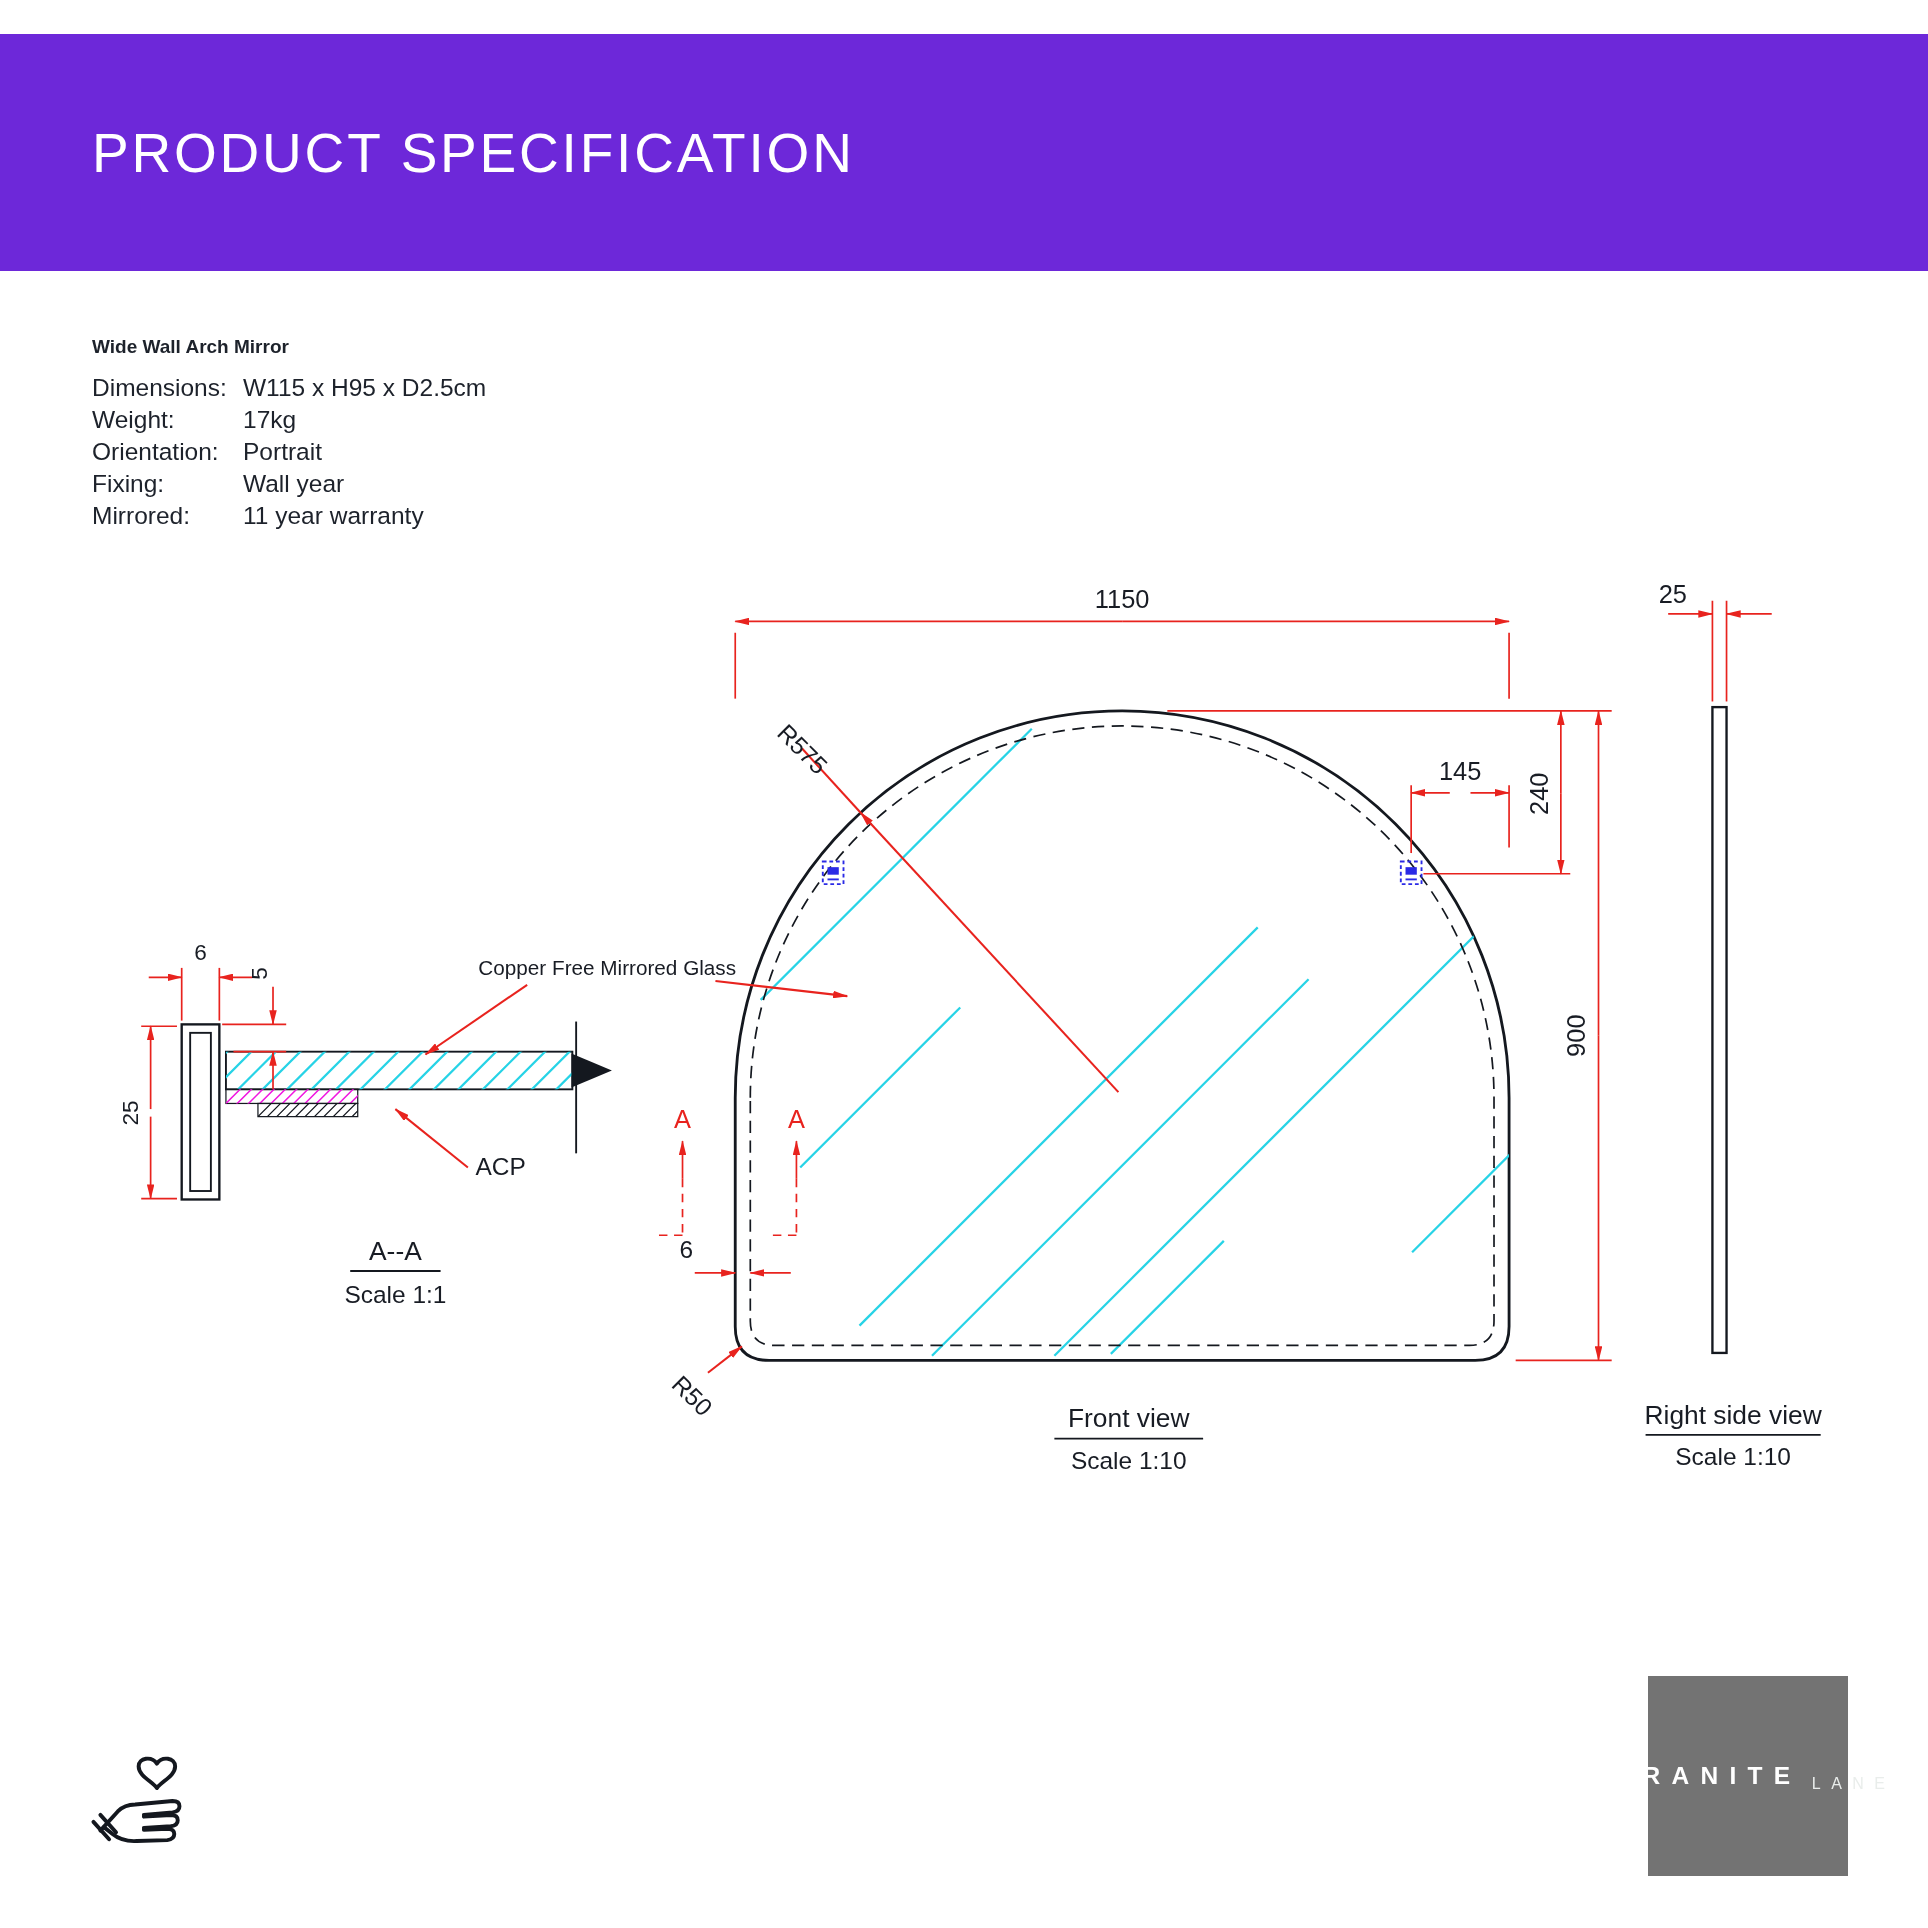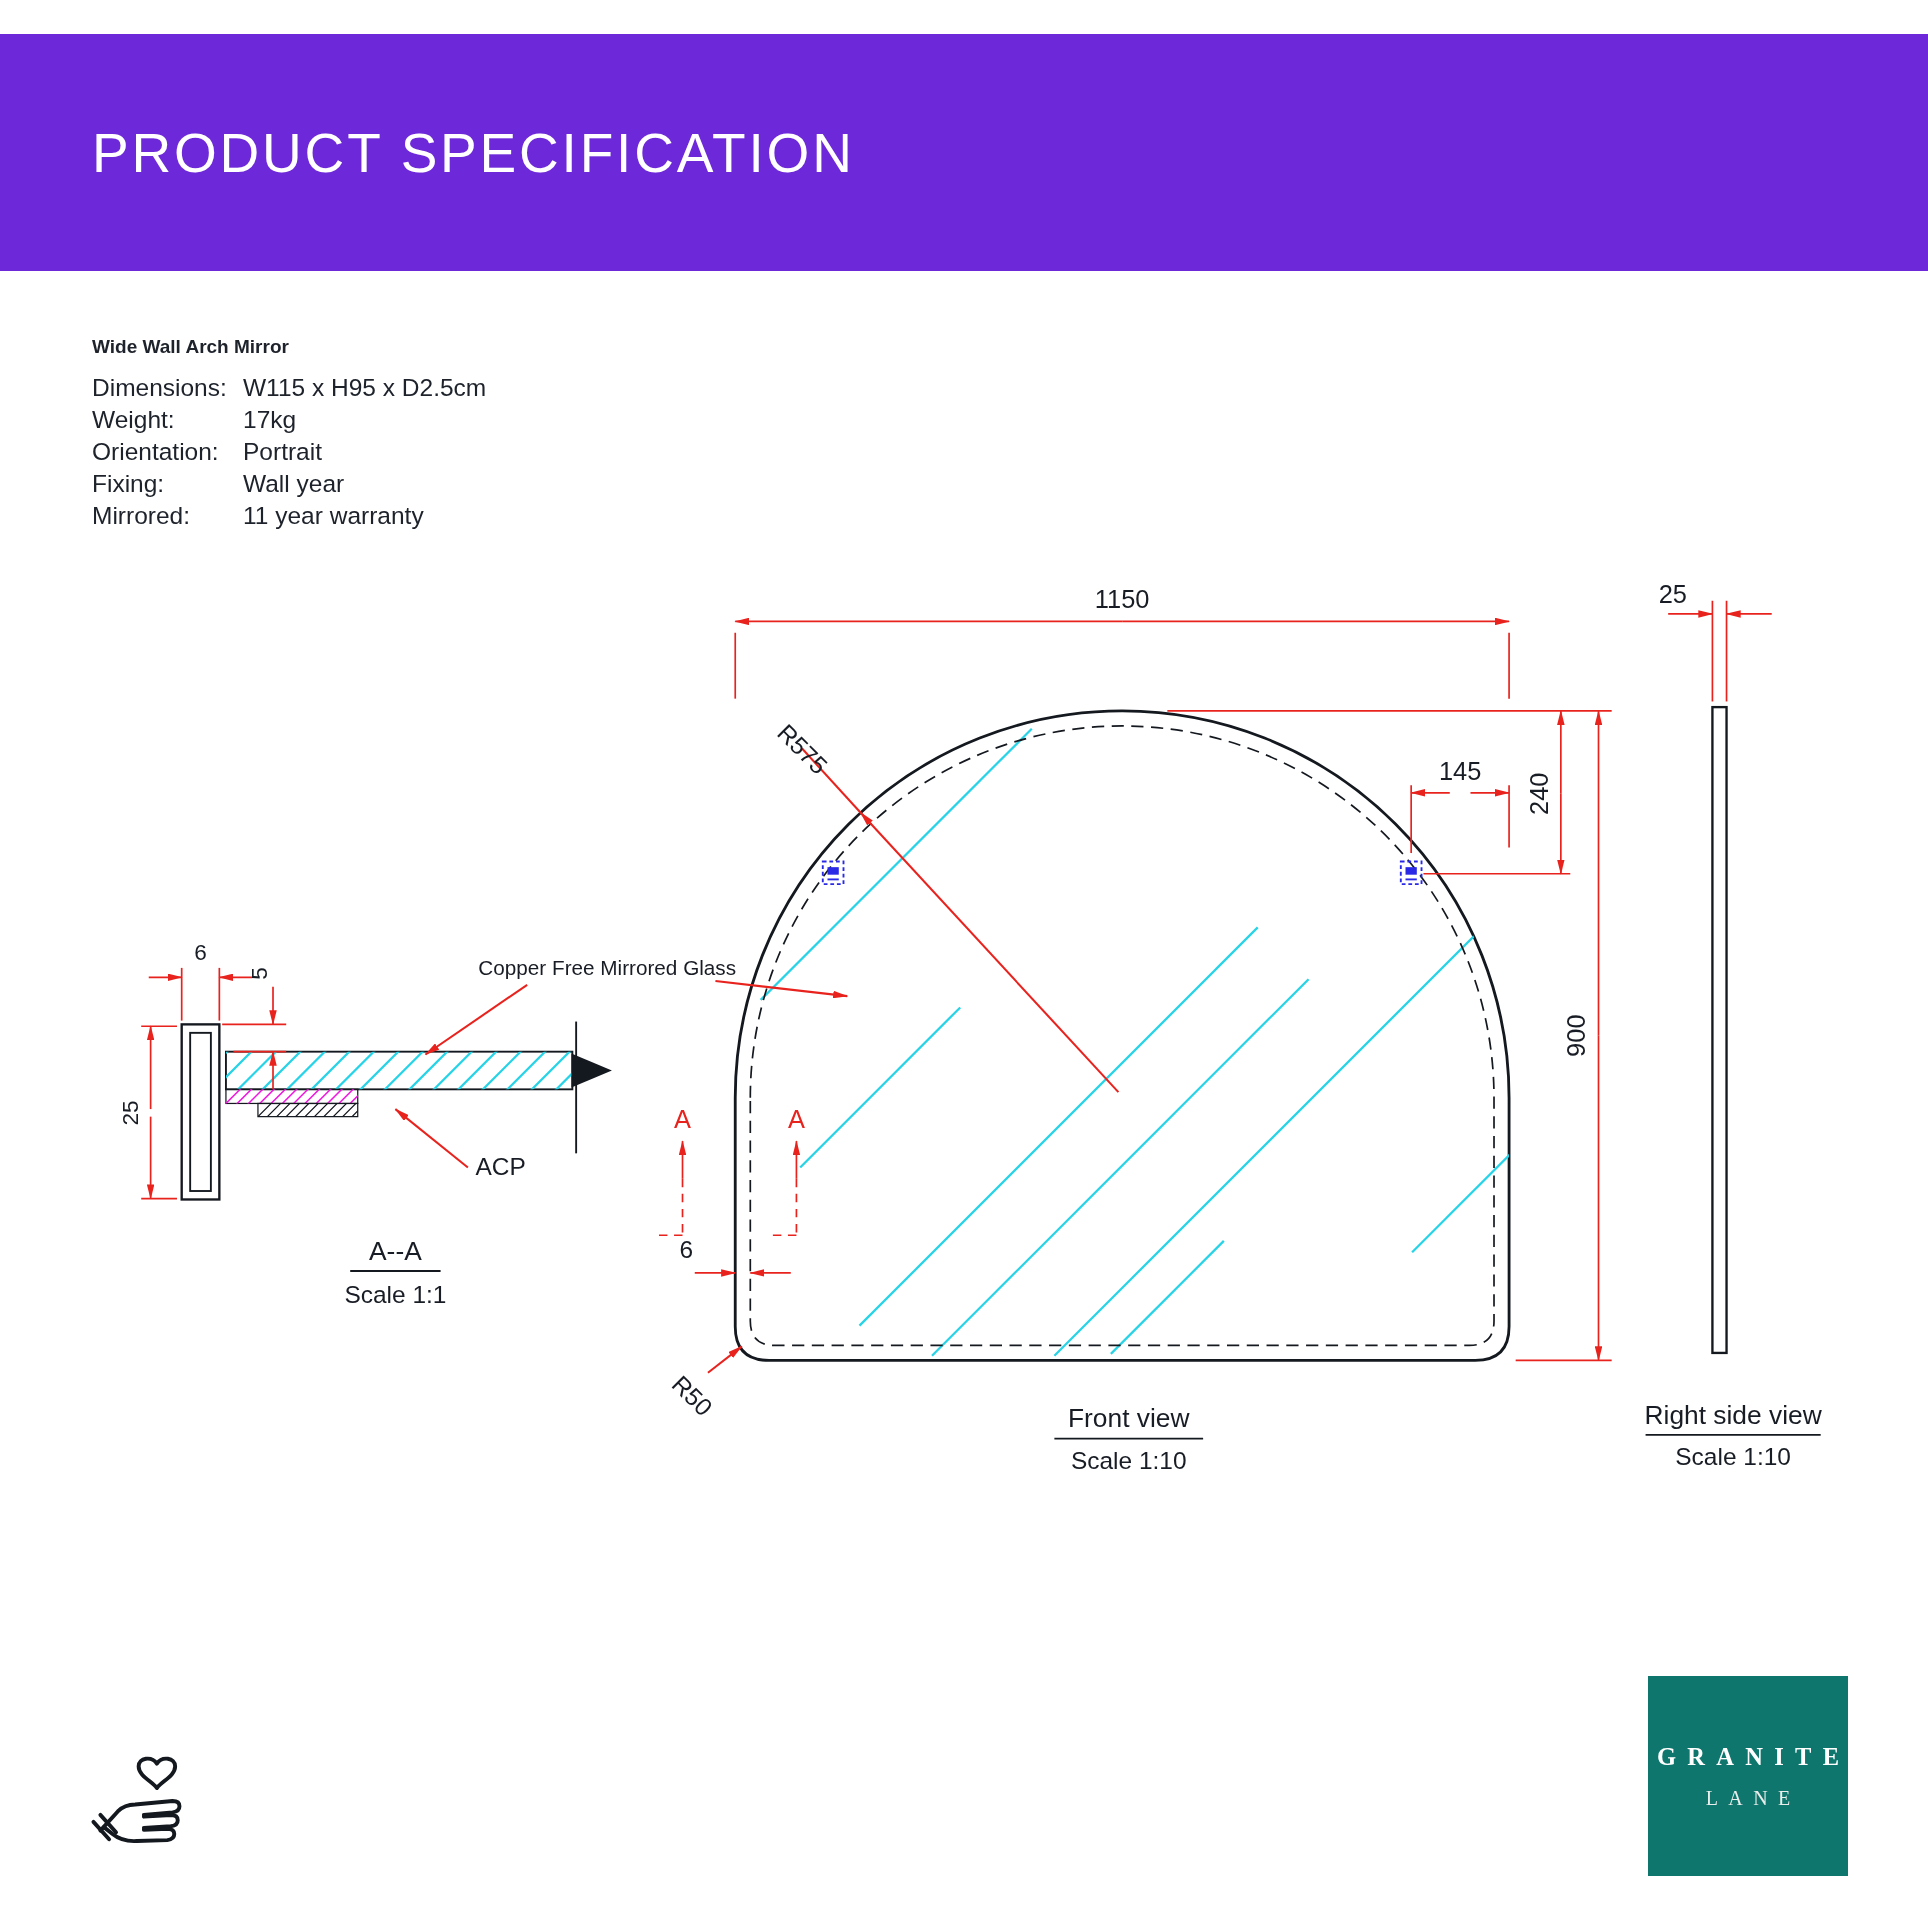--- a/index.html
+++ b/index.html
@@ -32,24 +32,24 @@
   .cy{stroke:#27D3E6;stroke-width:2.4;}
   .mag{stroke:#F019E0;stroke-width:1.6;fill:none;}
   .blk{stroke:#14181f;stroke-width:1.3;fill:none;}
   .bluebr{stroke:#2A2AE6;stroke-width:2;fill:none;stroke-dasharray:4 3;}
   .ul{stroke:#14181f;stroke-width:2;}
 
   
   .care-icon{position:absolute;left:83px;top:1744px;width:113px;height:121px;}
   .care-icon path{fill:none;stroke:#14181f;stroke-width:4.5;stroke-linecap:round;stroke-linejoin:round;}
   .care-text{position:absolute;left:190px;top:1832px;font-size:23.5px;color:#15181e;}
-  .logo{position:absolute;left:1648px;top:1676px;width:200px;height:200px;background:#0f766e;
-    display:flex;flex-direction:column;align-items:center;justify-content:center;color:#ffffff;font-family:Liberation Serif, serif;}
+  .logo{position:absolute;left:1648px;top:1676px;width:200px;height:200px;background:#737373;
+    display:flex;flex-direction:row;align-items:center;justify-content:center;color:#ffffff;}
   .logo .l1{font-size:24.5px;font-weight:600;letter-spacing:11.3px;padding-left:11.3px;}
-  .logo .l2{font-size:20px;font-weight:400;letter-spacing:10.4px;padding-left:10.4px;margin-top:16px;color:#e9edeb;}
+  .logo .l2{font-size:16px;font-weight:400;letter-spacing:10.4px;padding-left:10.4px;margin-top:16px;color:#e9edeb;}
 </style>
 </head>
 <body>
 
 <div class="page">
 
   <div class="header">
     <div class="title">PRODUCT SPECIFICATION</div>
   </div>
 

